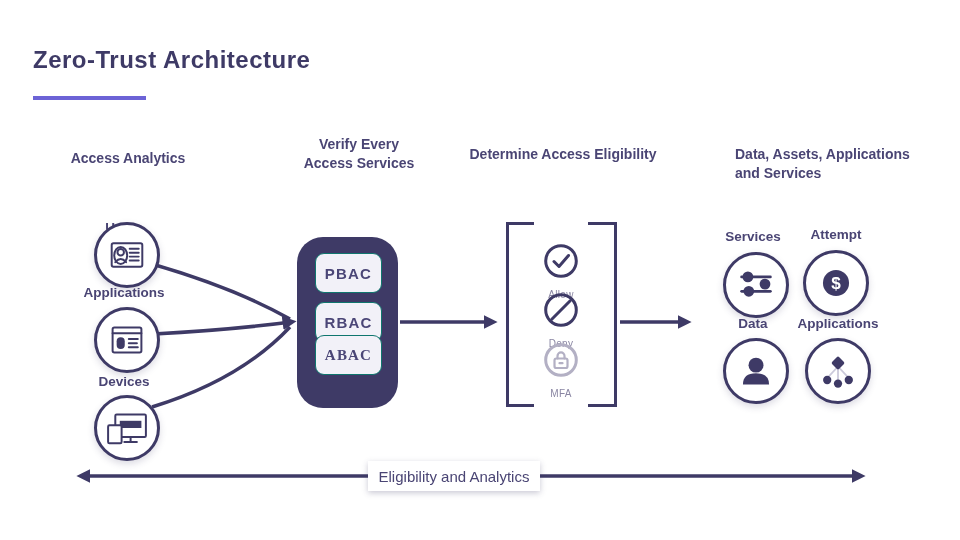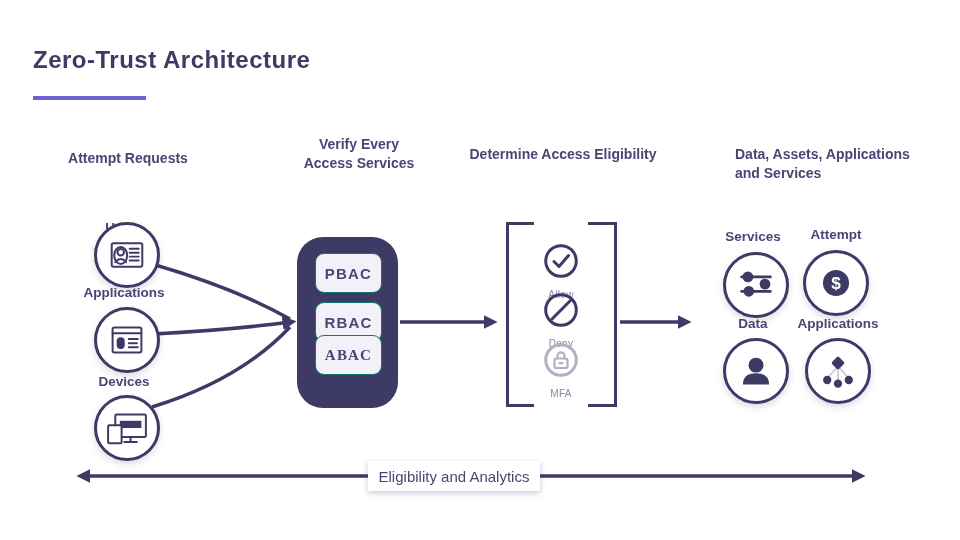--- a/index.html
+++ b/index.html
@@ -49,21 +49,21 @@
   svg{display:block;}
 </style>
 </head>
 <body>
 
 <div class="canvas">
 
   <h1 class="title">Zero-Trust Architecture</h1>
   <div class="title-underline"></div>
 
-  <div class="hdr hdr-access">Attempt Requests</div>
+  <div class="hdr hdr-access">Access Analytics</div>
   <div class="hdr hdr-verify">
     <span>Verify Every</span><br>
     <span>Access Services</span>
   </div>
   <div class="hdr hdr-determine">Determine Access Eligibility</div>
   <div class="hdr hdr-daas">Data, Assets, Applications and Services</div>
 
   <svg class="connectors" width="960" height="540" viewBox="0 0 960 540">
     <defs>
       <marker id="ah" viewBox="0 0 10 10" refX="6" refY="5" markerWidth="4" markerHeight="4" orient="auto-start-reverse">

